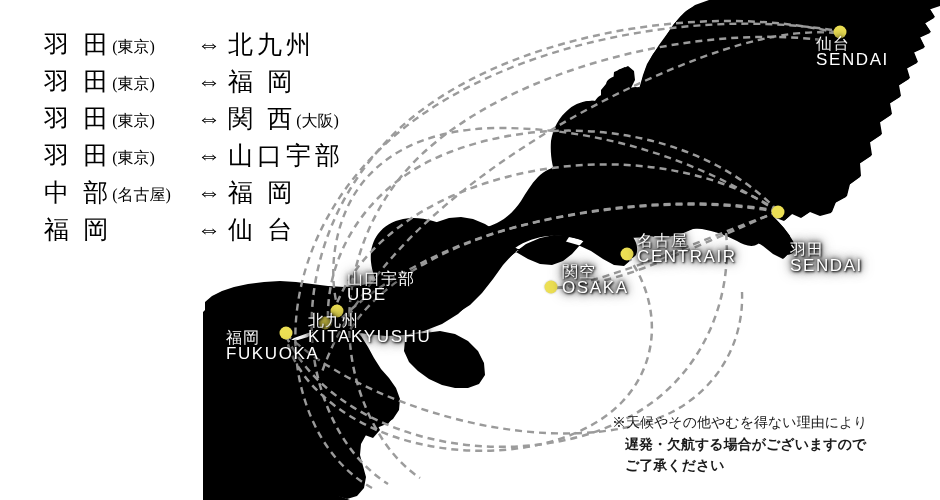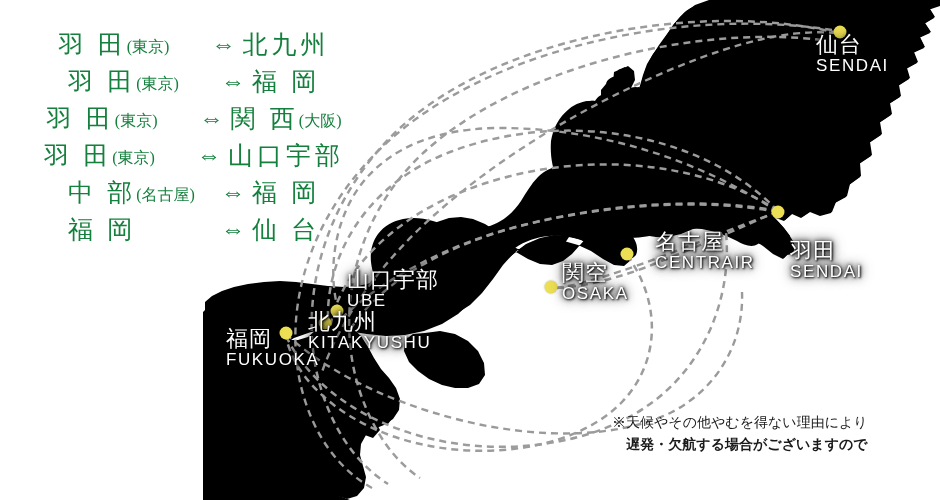--- a/index.html
+++ b/index.html
@@ -23,22 +23,21 @@
     left: 44px;
     top: 28px;
     width: 300px;
     z-index: 40;
   }
   .route-row {
     display: flex;
     align-items: baseline;
     height: 37px;
     white-space: nowrap;
-    color: #15803d;
-    justify-content: center;
+    color: #000000;
   }
   .route-origin {
     display: inline-flex;
     align-items: baseline;
     min-width: 152px;
   }
   .route-city {
     font-size: 25px;
     letter-spacing: 4px;
     font-weight: 400;
@@ -94,22 +93,22 @@
     white-space: nowrap;
     color: #ffffff;
     text-shadow:
       0 0 4px rgba(0,0,0,0.95),
       0 0 8px rgba(0,0,0,0.85),
       0 0 13px rgba(0,0,0,0.7),
       1px 1px 2px rgba(0,0,0,0.9);
     line-height: 1.02;
   }
   .city-jp {
-    font-size: 22px;
-    font-family: Liberation Mono, monospace;
+    font-size: 16px;
+    font-family: Liberation Sans, sans-serif;
     letter-spacing: 1px;
     display: block;
   }
   .city-en {
     font-size: 17px;
     font-family: "Liberation Sans", "DejaVu Sans", sans-serif;
     letter-spacing: 1.6px;
     display: block;
     margin-top: -1px;
   }
@@ -120,21 +119,20 @@
     left: 612px;
     top: 412px;
     z-index: 40;
     color: #1a1a1a;
     font-size: 14px;
     font-family: "Liberation Serif", "DejaVu Serif", serif;
     line-height: 1.55;
   }
   #footnote .fn-line {
     white-space: nowrap;
-    text-align: right;
   }
   #footnote .fn-indent {
     padding-left: 13px;
     font-weight: bold;
   }
 </style>
 </head>
 <body>
 
 <div id="page">
@@ -1637,21 +1635,21 @@
   <div class="city">
     <div class="city-dot" style="left:778px; top:212px;"></div>
     <div class="city-text" style="left:790px; top:194px;margin-top:48px;">
       <span class="city-jp">羽田</span>
       <span class="city-en">SENDAI</span>
     </div>
   </div>
 
   <div class="city">
     <div class="city-dot" style="left:627px; top:254px;"></div>
-    <div class="city-text" style="left:655px; top:233px;">
+    <div class="city-text" style="left:637px; top:233px;">
       <span class="city-jp">名古屋</span>
       <span class="city-en">CENTRAIR</span>
     </div>
   </div>
 
   <div class="city">
     <div class="city-dot" style="left:551px; top:287px;"></div>
     <div class="city-text" style="left:562px; top:264px;">
       <span class="city-jp">関空</span>
       <span class="city-en">OSAKA</span>
@@ -1678,15 +1676,16 @@
     <div class="city-dot" style="left:286px; top:333px;"></div>
     <div class="city-text" style="left:226px; top:322px;margin-top:8px;">
       <span class="city-jp">福岡</span>
       <span class="city-en">FUKUOKA</span>
     </div>
   </div>
 
   <div id="footnote">
     <div class="fn-line">※天候やその他やむを得ない理由により</div>
     <div class="fn-line fn-indent">遅発・欠航する場合がございますので</div>
+    <div class="fn-line fn-indent">ご了承ください</div>
   </div>
 
 </div>
 
 </body></html>

